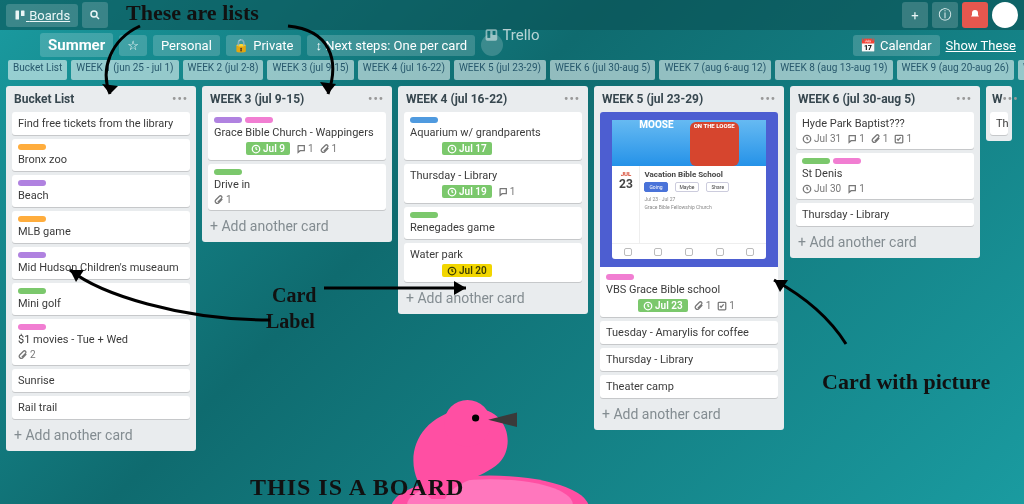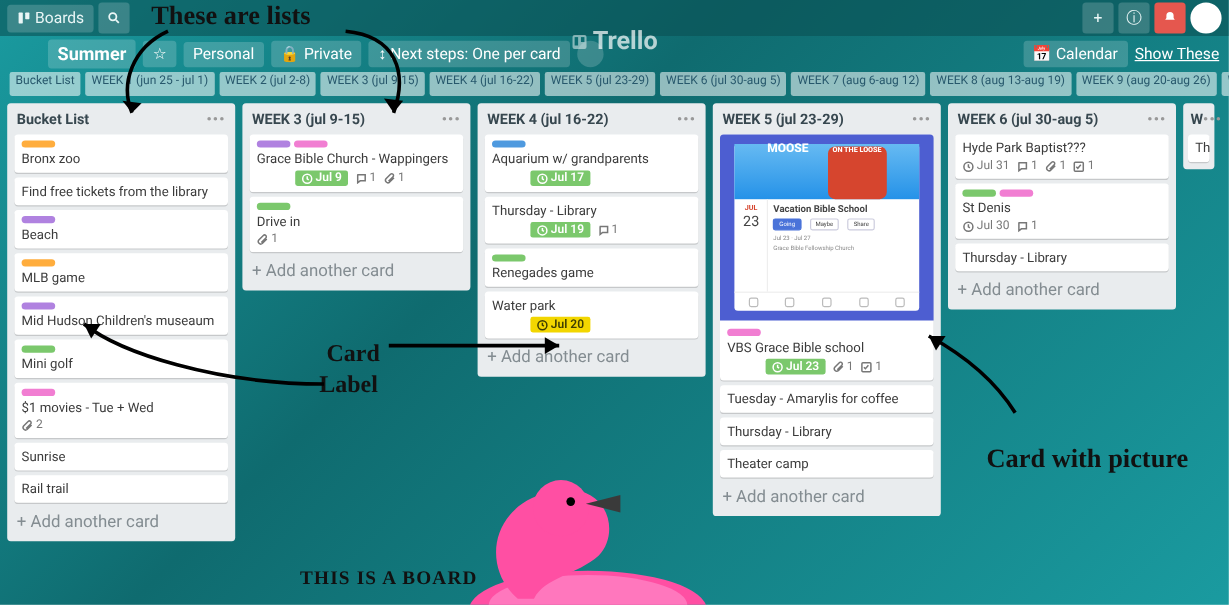--- a/index.html
+++ b/index.html
@@ -15,32 +15,32 @@
   .header {
     height: 30px;
     background: rgba(10,80,84,0.6);
     display: flex;
     align-items: center;
     padding: 0 6px;
     color: #eaf6f6;
     font-size: 13px;
     position: relative;
   }
-  .header .left { display:flex; align-items:center; gap:4px; }
+  .header .left { display:flex; align-items:center; gap:4px;text-decoration:underline; }
   .hdr-btn {
     background: rgba(255,255,255,0.18);
     border-radius: 3px;
     padding: 4px 8px;
     display:flex; align-items:center;
     cursor:pointer;
   }
   .logo {
     position:absolute; left:50%; transform:translateX(-50%);
     display:flex; align-items:center; gap:4px;
-    font-weight:700; font-size:21px; color:rgba(255,255,255,0.7);margin-top:40px;
+    font-weight:400; font-size:15px; color:rgba(255,255,255,0.7);margin-top:40px;
   }
   .logo svg { width:14px; height:14px; opacity:.7; }
   .header .right { margin-left:auto; display:flex; align-items:center; gap:4px; }
   .sq-btn {
     width:26px;height:26px;border-radius:3px;
     background:rgba(255,255,255,0.18);
     display:flex;align-items:center;justify-content:center;
     cursor:pointer;
   }
   .sq-btn.red { background:#e5574e; }
@@ -143,21 +143,21 @@
   }
   .moose-banner{
     height:46px; background:linear-gradient(#66baf2,#2592e8);
     display:flex;justify-content:center;
     color:#fff;font-weight:800;font-size:10px;line-height:1;gap:16px;
   }
   .moose-banner .sub{font-size:6px;background:#d6452e;padding:1px 4px;border-radius:6px;margin-top:2px;}
   .cover-body{flex:1;display:flex;}
   .cover-date{width:28px;border-right:1px solid #eee;display:flex;flex-direction:column;align-items:center;justify-content:flex-start;padding-top:4px;}
   .cover-date .m{font-size:6px;color:#d6452e;font-weight:700;}
-  .cover-date .d{font-size:12px;font-weight:400;}
+  .cover-date .d{font-size:12px;font-weight:700;}
   .cover-main{flex:1;padding:4px;}
   .cover-main .eh{font-weight:700;font-size:8px;margin-bottom:2px;}
   .cover-actions{display:flex;gap:7px;margin-top:3px;}
   .pill{border:1px solid #ccd;padding:1px 4px;border-radius:2px;font-size:5px;}
   .pill.blue{background:#4a73d9;border-color:#4a73d9;color:#fff;}
   .cover-foot{border-top:1px solid #eee;height:16px;display:flex;justify-content:space-around;align-items:center;}
   .cover-foot span{width:8px;height:8px;border:1px solid #bbb;border-radius:2px;}
 
   
   .annot {
@@ -246,27 +246,27 @@
 
 </div>
 
 <div class="board" id="board">
     <div class="list">
       <div class="list-header">
     <span>Bucket List</span>
     <span class="list-menu">•••</span>
       </div>
       <div class="card">
+        <div>Find free tickets from the library</div>
+      </div>
+      <div class="card">
         <div class="labels">
           <span class="lbl orange"></span>
         </div>
         <div>Bronx zoo</div>
-      </div>
-      <div class="card">
-        <div>Find free tickets from the library</div>
       </div>
       <div class="card">
         <div class="labels">
           <span class="lbl purple"></span>
         </div>
         <div>Beach</div>
       </div>
       <div class="card">
         <div class="labels">
           <span class="lbl orange"></span>
@@ -539,13 +539,13 @@
     <path d="M210 56 C120 56 40 30 10 6" stroke="#000" stroke-width="3" fill="none"></path>
     <polygon points="10 6 24 6 16 18" fill="#000"></polygon>
   </svg>
 
 <div class="annot" style="left:822px;top:338px;font-size:22px;line-height:1.1;margin-top:32px;">Card with picture</div>
 <svg class="arrow" style="left:766px;top:272px;" width="90" height="80" viewBox="0 0 90 80">
     <path d="M80 72 C60 40 30 20 8 8" stroke="#000" stroke-width="3" fill="none"></path>
     <polygon points="8 8 22 8 14 20" fill="#000"></polygon>
   </svg>
 
-<div class="annot" style="left:250px;top:474px;font-size:16px;letter-spacing:1px;">THIS IS A BOARD</div>
+<div class="annot" style="left:250px;top:474px;font-size:24px;letter-spacing:1px;">THIS IS A BOARD</div>
 
 </body></html>

